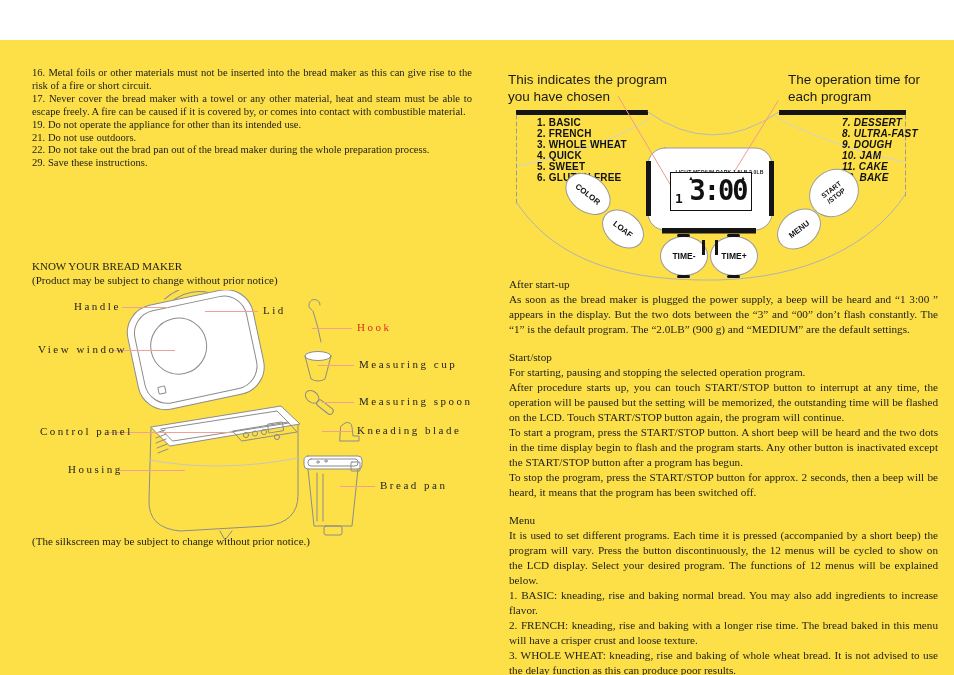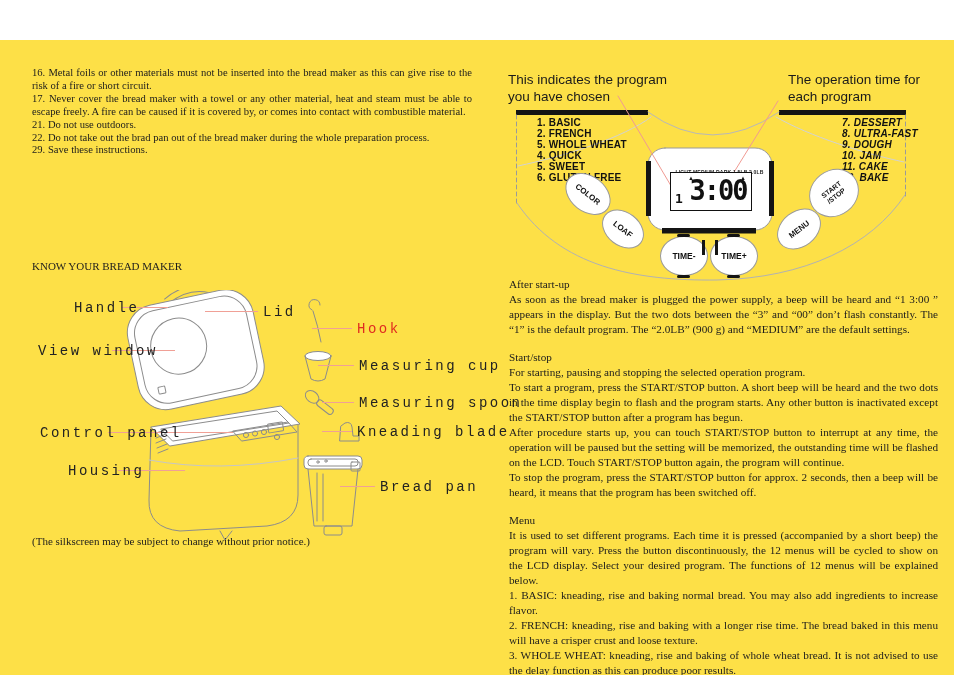--- a/index.html
+++ b/index.html
@@ -5,21 +5,21 @@
   html,body{margin:0;padding:0;background:#fff;}
   .sheet{position:relative;width:954px;height:675px;background:#fde047;overflow:hidden;
          font-family:"Liberation Serif",serif;color:#1c1c1c;margin-top:40px;}
   
   .safety{position:absolute;left:32px;top:27px;width:440px;}
   .safety div{font-size:10.6px;line-height:12.9px;text-align:justify;}
   .sec-head{position:absolute;left:32px;width:440px;font-size:11px;line-height:13.6px;}
   
   .know{position:absolute;left:30px;top:250px;width:440px;height:262px;}
   .know svg{position:absolute;left:0;top:0;}
-  .dlabel{position:absolute;font-size:14px;letter-spacing:2.5px;color:#222;white-space:nowrap;font-family:Liberation Mono, monospace;}
+  .dlabel{position:absolute;font-size:11px;letter-spacing:2.5px;color:#222;white-space:nowrap;}
   .dlabel.red{color:#e02b20;}
   .conn{position:absolute;height:1px;background:#f0a096;}
   
   .panelwrap{position:absolute;left:505px;top:28px;width:445px;height:218px;
              font-family:"Liberation Sans",sans-serif;}
   .panelwrap svg{position:absolute;left:0;top:0;}
   .ann{position:absolute;font-size:13.5px;line-height:17px;color:#1a1a1a;white-space:pre-line;}
   .plist{position:absolute;font-size:10px;font-weight:bold;line-height:11px;letter-spacing:.2px;color:#111;white-space:nowrap;}
   .lcd{position:absolute;left:165px;top:104px;width:80px;height:37px;border:1.5px solid #111;background:#fff;}
   .lcd-scale{position:absolute;left:158px;top:93px;width:94px;text-align:center;}
@@ -41,27 +41,29 @@
   .rsec{margin-bottom:13px;}
 </style>
 </head>
 <body>
 
 <div class="sheet">
 
   <div class="safety">
     <div>16. Metal foils or other materials must not be inserted into the bread maker as this can give rise to the risk of a fire or short circuit.</div>
     <div>17. Never cover the bread maker with a towel or any other material, heat and steam must be able to escape freely. A fire can be caused if it is covered by, or comes into contact with combustible material.</div>
+    <div>19. Do not operate the appliance for other than its intended use.</div>
     <div>21. Do not use outdoors.</div>
     <div>22. Do not take out the brad pan out of the bread maker during the whole preparation process.</div>
     <div>29. Save these instructions.</div>
   </div>
 
   <div class="sec-head" style="top:220px;">
     <div>KNOW YOUR BREAD MAKER</div>
+    <div>(Product may be subject to change without prior notice)</div>
   </div>
 
   <div class="know">
     <svg width="440" height="262" viewBox="0 0 440 262">
       <g stroke="#8c8c8c" fill="none" stroke-width="1" stroke-linejoin="round" stroke-linecap="round">
 
         <g transform="rotate(-12 170 70)">
           <path d="M148,3 q24,-13 48,-2"></path>
           <path d="M152,8 q21,-11 41,-2"></path>
           <rect x="104" y="6" width="128" height="106" rx="28" fill="#fff"></rect>
@@ -163,21 +165,21 @@
         <rect x="157" y="160" width="94" height="5.5" fill="#141414" stroke="none"></rect>
 
         <line x1="113" y1="28" x2="172" y2="128" stroke="#f09a92"></line>
         <line x1="273" y1="33" x2="218" y2="122" stroke="#f09a92"></line>
       </g>
     </svg>
 
     <div class="plist" style="left:32px;top:49px;">
       <div>1. BASIC</div>
       <div>2. FRENCH</div>
-      <div>5. WHOLE WHEAT</div>
+      <div>3. WHOLE WHEAT</div>
       <div>4. QUICK</div>
       <div>5. SWEET</div>
       <div>6. GLUTEN FREE</div>
     </div>
     <div class="plist" style="left:337px;top:49px;font-style:italic;">
       <div>7. DESSERT</div>
       <div>8. ULTRA-FAST</div>
       <div>9. DOUGH</div>
       <div>10. JAM</div>
       <div>11. CAKE</div>
@@ -220,22 +222,22 @@
   </div>
 
   <div class="rtext">
     <div class="rsec">
       <h4>After start-up</h4>
       <p>As soon as the bread maker is plugged the power supply, a beep will be heard and “1 3:00 ” appears in the display. But the two dots between the “3” and “00” don’t flash constantly. The “1” is the default program. The “2.0LB” (900 g) and “MEDIUM” are the default settings.</p>
     </div>
     <div class="rsec">
       <h4>Start/stop</h4>
       <p>For starting, pausing and stopping the selected operation program.</p>
+      <p>After procedure starts up, you can touch START/STOP button to interrupt at any time, the operation will be paused but the setting will be memorized, the outstanding time will be flashed on the LCD. Touch START/STOP button again, the program will continue.</p>
       <p>To start a program, press the START/STOP button. A short beep will be heard and the two dots in the time display begin to flash and the program starts. Any other button is inactivated except the START/STOP button after a program has begun.</p>
-      <p>After procedure starts up, you can touch START/STOP button to interrupt at any time, the operation will be paused but the setting will be memorized, the outstanding time will be flashed on the LCD. Touch START/STOP button again, the program will continue.</p>
       <p>To stop the program, press the START/STOP button for approx. 2 seconds, then a beep will be heard, it means that the program has been switched off.</p>
     </div>
     <div class="rsec">
       <h4>Menu</h4>
       <p>It is used to set different programs. Each time it is pressed (accompanied by a short beep) the program will vary. Press the button discontinuously, the 12 menus will be cycled to show on the LCD display. Select your desired program. The functions of 12 menus will be explained below.</p>
       <p>1. BASIC: kneading, rise and baking normal bread. You may also add ingredients to increase flavor.</p>
       <p>2. FRENCH: kneading, rise and baking with a longer rise time. The bread baked in this menu will have a crisper crust and loose texture.</p>
       <p>3. WHOLE WHEAT: kneading, rise and baking of whole wheat bread. It is not advised to use the delay function as this can produce poor results.</p>
     </div>
   </div>

